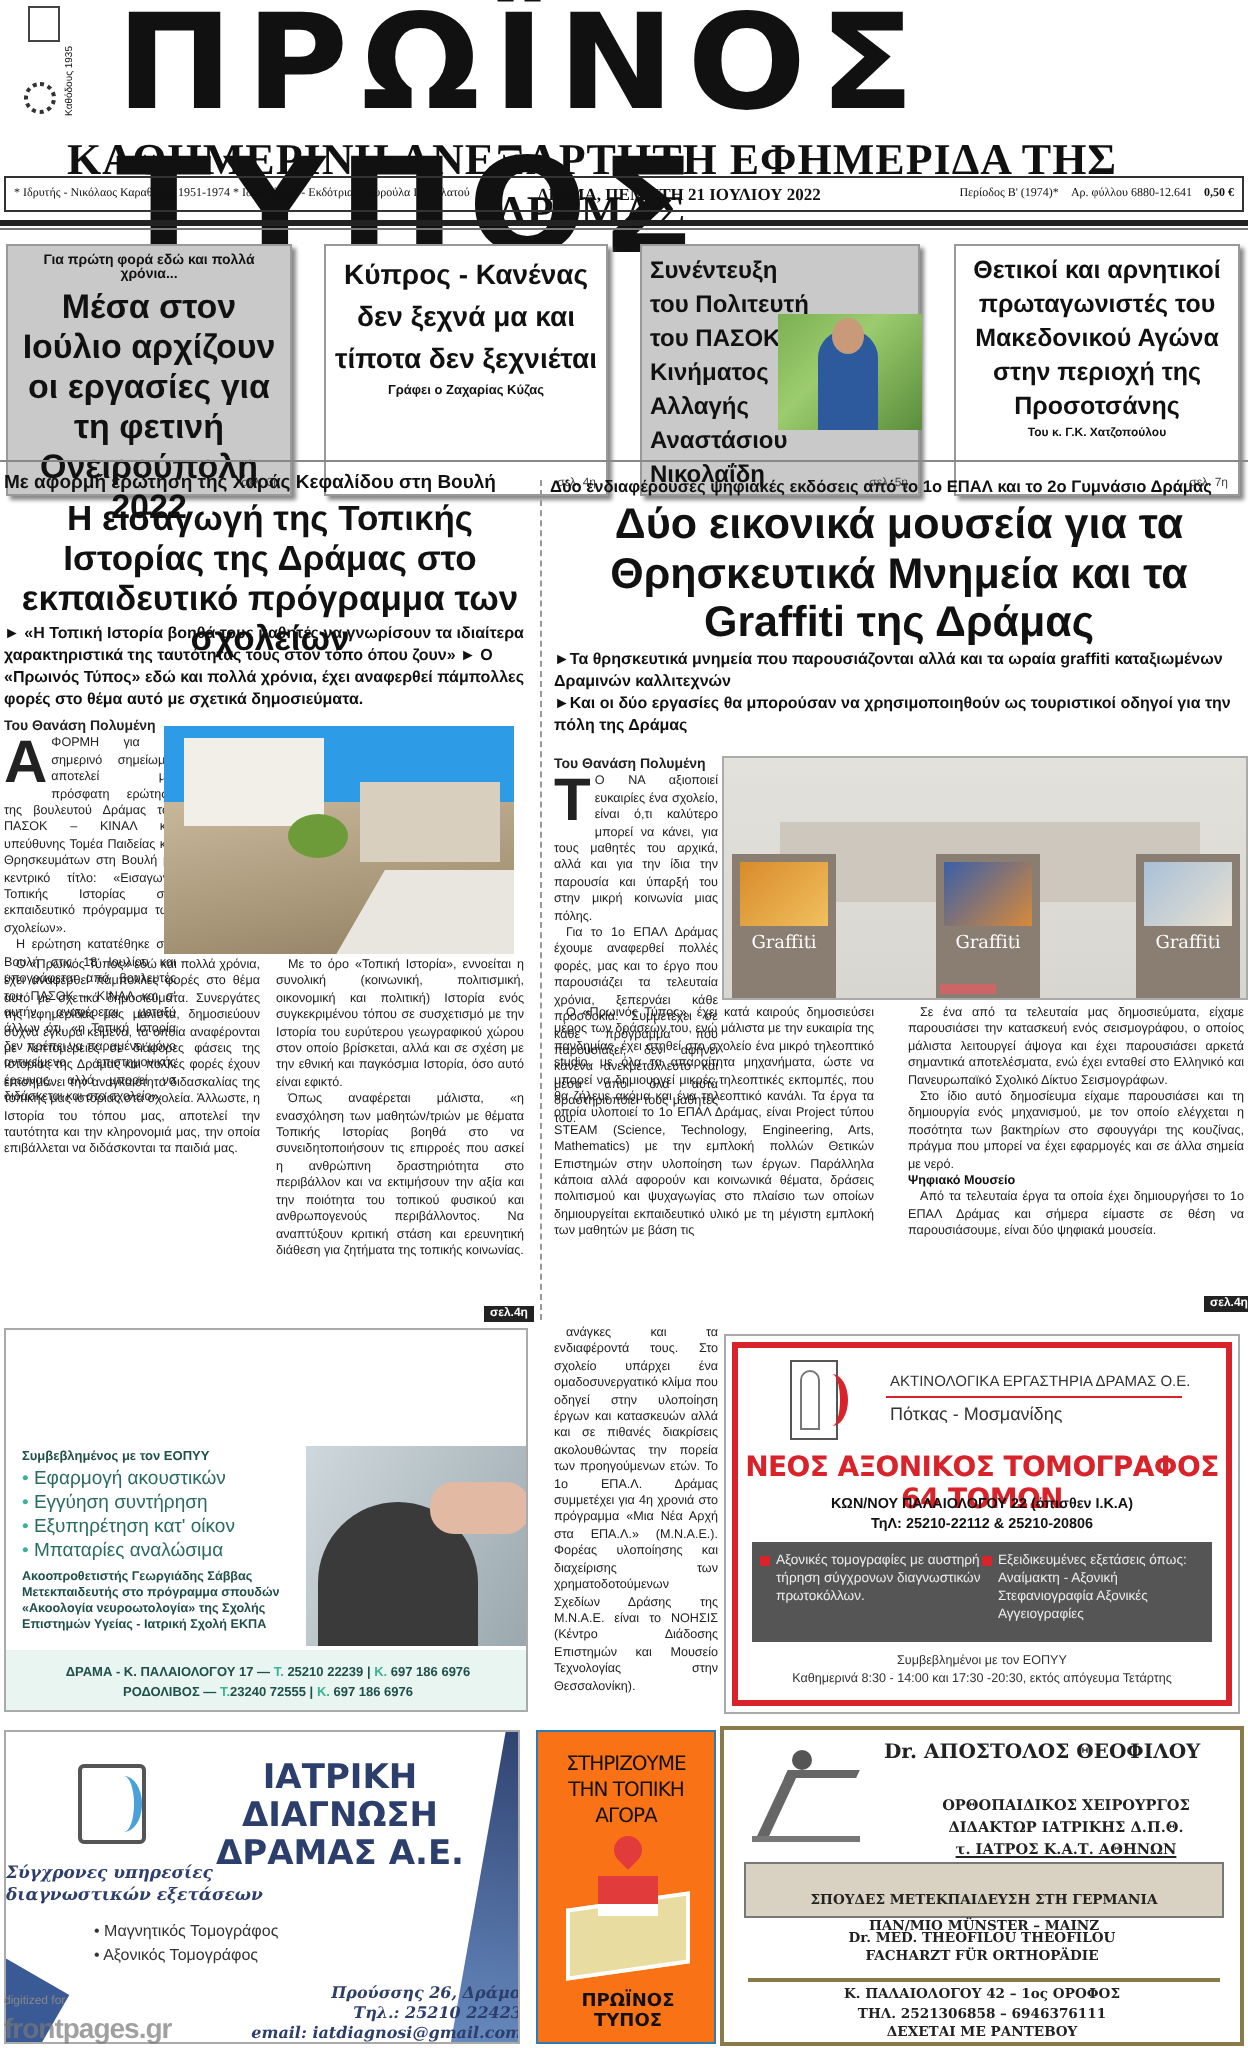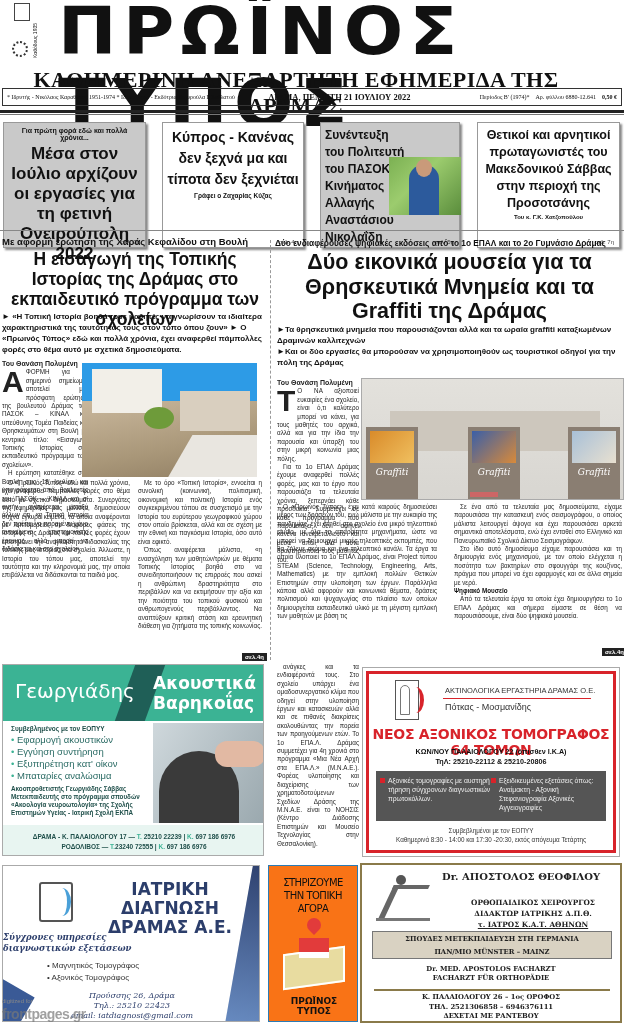--- a/index.html
+++ b/index.html
@@ -55,21 +55,21 @@
 .pgtag{background:#222;color:#fff;font-size:6px;font-weight:bold;padding:1px 3px}
 .a1pg{left:242px;top:653px}
 .a2kick{left:275px;top:238px;width:349px;font-size:8.3px;font-weight:bold}
 .a2title{left:275px;top:250px;width:349px;text-align:center;font-size:21.5px;line-height:24.5px;font-weight:bold}
 .a2lead{left:277px;top:324px;width:345px;font-size:8px;line-height:11px;font-weight:bold}
 .a2col1{left:277px;top:379px;width:82px}
 .a2photo{left:361px;top:378px;width:263px;height:122px;background:linear-gradient(#e3e1dc,#d8d6d1);border:1px solid #aaa;overflow:hidden}
 .a2photo .wallback{position:absolute;left:28px;top:32px;width:210px;height:40px;background:#cdc7bd}
 .panel{position:absolute;top:48px;width:52px;height:74px;background:#8a7e72}
 .panel .pic{position:absolute;left:4px;top:4px;width:44px;height:32px}
-.panel .gt{position:absolute;left:0;top:40px;width:52px;text-align:center;color:#fff;font-style:italic;font-family:"DejaVu Serif",serif;font-size:9px}
+.panel .gt{position:absolute;left:0;top:40px;width:52px;text-align:center;color:#fff;font-family:"DejaVu Serif",serif;font-size:9px}
 .a2photo .ctrl{position:absolute;left:108px;bottom:2px;width:28px;height:5px;background:#c66}
 .a2col2{left:277px;top:503px;width:160px}
 .a2col2b{left:277px;top:663px;width:82px}
 .a2col3{left:454px;top:503px;width:168px}
 .sub{font-weight:bold;color:#111}
 .a2pg{left:602px;top:648px}
 .ad-hear{left:2px;top:664px;width:262px;height:192px;border:1px solid #aaa;background:#fff;overflow:hidden}
 .hear-top{position:absolute;left:0;top:0;width:262px;height:56px;background:#3bb394}
 .hear-top .logo2{position:absolute;left:12px;top:14px;color:#fff;font-size:20px;font-family:"DejaVu Sans",sans-serif}
 .hear-top .title2{position:absolute;left:150px;top:8px;color:#fff;font-weight:bold;font-size:17px;line-height:20px;font-family:"DejaVu Sans",sans-serif}
@@ -101,35 +101,35 @@
 .ct-foot{position:absolute;left:0;top:152px;width:244px;text-align:center;font-size:6.3px;line-height:9px;color:#333}
 .ad-iatr{left:2px;top:865px;width:258px;height:157px;border:1px solid #aaa;background:#fff;overflow:hidden}
 .ad-iatr .stripe{position:absolute;right:-20px;top:-10px;width:40px;height:180px;background:linear-gradient(#2c3e6b,#6a8ec4);transform:rotate(10deg)}
 .ad-iatr .stripe2{position:absolute;left:-30px;bottom:-20px;width:50px;height:60px;background:#3a5a96;transform:rotate(30deg)}
 .ia-logo{position:absolute;left:36px;top:16px;width:34px;height:40px;border:2px solid #555;border-radius:3px}
 .ia-logo::after{content:"";position:absolute;left:12px;top:4px;width:14px;height:28px;border-right:4px solid #4aa0d8;border-radius:0 50% 50% 0}
 .ia-title{position:absolute;left:78px;top:14px;font-size:17px;font-weight:bold;color:#2c3e6b;line-height:19px;text-align:center;font-family:"DejaVu Sans",sans-serif}
 .ia-tag{position:absolute;left:0;top:66px;width:258px;text-align:left;font-family:"DejaVu Serif",serif;font-style:italic;font-weight:bold;font-size:8.5px;color:#2c3e6b;line-height:11px}
 .ia-list{position:absolute;left:44px;top:94px;font-size:8px;line-height:12px;color:#333;list-style:none}
 .ia-list li::before{content:"• "}
-.ia-contact{position:absolute;left:0;top:125px;width:258px;text-align:center;font-family:"DejaVu Serif",serif;font-style:italic;font-weight:normal;font-size:8px;line-height:10px;color:#2c3e6b}
+.ia-contact{position:absolute;left:0;top:125px;width:258px;text-align:right;font-family:"DejaVu Serif",serif;font-style:italic;font-weight:bold;font-size:8px;line-height:10px;color:#2c3e6b}
 .ad-market{left:268px;top:865px;width:90px;height:157px;background:#f97316;border:1px solid #2b7bb5;text-align:center;overflow:hidden}
 .ad-market .mt{margin-top:10px;font-size:10px;line-height:13px;color:#111;font-family:"DejaVu Sans",sans-serif;letter-spacing:-.5px}
 .ad-market .map{position:absolute;left:14px;top:84px;width:62px;height:36px;background:#e8dca0;transform:skewY(-8deg);border:2px solid #fff}
 .ad-market .pin{position:absolute;left:38px;top:52px;width:14px;height:14px;background:#e23b3b;border-radius:50% 50% 50% 0;transform:rotate(-45deg)}
 .ad-market .stall{position:absolute;left:30px;top:72px;width:30px;height:20px;background:#e23b3b;border-bottom:6px solid #fff}
 .ad-market .pt{position:absolute;left:0;top:130px;width:90px;font-size:9px;font-weight:bold;line-height:10px;color:#111;font-family:"DejaVu Sans",sans-serif}
 .ad-doc{left:360px;top:863px;width:262px;height:160px;border:2px solid #8a7a4a;background:#fff;text-align:center;font-family:"DejaVu Serif",serif;color:#222}
 .ad-doc .runner{position:absolute;left:14px;top:6px;width:54px;height:50px;border-bottom:3px solid #777;overflow:hidden}
 .ad-doc .runner::before{content:"";position:absolute;left:20px;top:4px;width:10px;height:10px;border-radius:50%;background:#555}
 .ad-doc .runner::after{content:"";position:absolute;left:10px;top:14px;width:30px;height:30px;border-left:6px solid #666;border-top:4px solid #666;transform:skewX(-25deg)}
 .doc-name{position:absolute;left:80px;top:6px;font-size:10px;font-weight:bold}
 .doc-spec{position:absolute;left:86px;top:32px;width:170px;font-size:7.3px;font-weight:bold;line-height:11px}
 .doc-spec .u{text-decoration:underline}
-.doc-box{position:absolute;left:10px;top:66px;width:240px;height:28px;background:#d9d2c2;border:1px solid #777;font-size:6.8px;font-weight:bold;line-height:13px;padding-top:1px}
+.doc-box{position:absolute;left:10px;top:66px;width:240px;height:28px;background:#d9d2c2;border:1px solid #777;font-size:6.8px;font-weight:bold;line-height:13px;padding-top:12px}
 .doc-de{position:absolute;left:0;top:100px;width:258px;font-size:6.8px;font-weight:bold;line-height:9px}
 .doc-rule{position:absolute;left:12px;top:124px;width:236px;height:2px;background:#8a7a4a}
 .doc-addr{position:absolute;left:0;top:128px;width:258px;font-size:6.8px;font-weight:bold;line-height:9.5px}
 .watermark{left:2px;top:998px;font-size:6px;color:#888}
 .watermark2{left:2px;top:1006px;font-size:14px;font-weight:bold;color:rgba(120,120,120,.7);letter-spacing:-.5px}
 </style>
 </head>
 <body>
 
 <div class="abs masthead">
@@ -163,21 +163,21 @@
 </div>
 <div class="abs teaser t3">
   <div class="h">Συνέντευξη του Πολιτευτή του ΠΑΣΟΚ – Κινήματος Αλλαγής Αναστάσιου Νικολαΐδη</div>
   <div class="photo">
       <div class="man"></div>
       <div class="head"></div>
     </div>
   <span class="pg">σελ. 5η</span>
 </div>
 <div class="abs teaser t4">
-  <div class="h">Θετικοί και αρνητικοί πρωταγωνιστές του Μακεδονικού Σάββας στην περιοχή της Προσοτσάνης</div>
+  <div class="h">Θετικοί και αρνητικοί πρωταγωνιστές του Μακεδονικού Αγώνα στην περιοχή της Προσοτσάνης</div>
   <div class="by">Του κ. Γ.Κ. Χατζοπούλου</div>
   <span class="pg">σελ. 7η</span>
 </div>
 
 <div class="abs hsep"></div>
 <div class="abs vsep"></div>
 
 <div class="abs a1kick">Με αφορμή ερώτηση της Χαράς Κεφαλίδου στη Βουλή</div>
 <div class="abs a1title">Η εισαγωγή της Τοπικής Ιστορίας της Δράμας στο εκπαιδευτικό πρόγραμμα των σχολείων</div>
 <div class="abs a1lead">► «Η Τοπική Ιστορία βοηθά τους μαθητές να γνωρίσουν τα ιδιαίτερα χαρακτηριστικά της ταυτότητάς τους στον τόπο όπου ζουν» ► Ο «Πρωινός Τύπος» εδώ και πολλά χρόνια, έχει αναφερθεί πάμπολλες φορές στο θέμα αυτό με σχετικά δημοσιεύματα.</div>
@@ -239,25 +239,20 @@
 </div>
 <div class="abs col a2col3">
   <p>Σε ένα από τα τελευταία μας δημοσιεύματα, είχαμε παρουσιάσει την κατασκευή ενός σεισμογράφου, ο οποίος μάλιστα λειτουργεί άψογα και έχει παρουσιάσει αρκετά σημαντικά αποτελέσματα, ενώ έχει ενταθεί στο Ελληνικό και Πανευρωπαϊκό Σχολικό Δίκτυο Σεισμογράφων.</p>
   <p>Στο ίδιο αυτό δημοσίευμα είχαμε παρουσιάσει και τη δημιουργία ενός μηχανισμού, με τον οποίο ελέγχεται η ποσότητα των βακτηρίων στο σφουγγάρι της κουζίνας, πράγμα που μπορεί να έχει εφαρμογές και σε άλλα σημεία με νερό.</p>
   <div class="sub">Ψηφιακό Μουσείο</div>
   <p>Από τα τελευταία έργα τα οποία έχει δημιουργήσει το 1ο ΕΠΑΛ Δράμας και σήμερα είμαστε σε θέση να παρουσιάσουμε, είναι δύο ψηφιακά μουσεία.</p>
 </div>
 <span class="abs pgtag a2pg">σελ.4η</span>
 
 <div class="abs ad-hear">
-  <div class="hear-top">
-    <div class="swoosh"></div>
-    <div class="logo2">Γεωργιάδης</div>
-    <div class="title2">Ακουστικά Βαρηκοΐας</div>
-  </div>
   <div class="hear-img">
       <div class="head"></div>
       <div class="hand"></div>
     </div>
   <div class="hear-body">
     <div class="cert">Συμβεβλημένος με τον ΕΟΠΥΥ</div>
     <ul>
       <li>Εφαρμογή ακουστικών</li>
       <li>Εγγύηση συντήρηση</li>
       <li>Εξυπηρέτηση κατ' οίκον</li>
@@ -339,25 +334,25 @@
   <div class="doc-spec">
     <div>ΟΡΘΟΠΑΙΔΙΚΟΣ ΧΕΙΡΟΥΡΓΟΣ</div>
     <div>ΔΙΔΑΚΤΩΡ ΙΑΤΡΙΚΗΣ Δ.Π.Θ.</div>
     <div class="u">τ. ΙΑΤΡΟΣ Κ.Α.Τ. ΑΘΗΝΩΝ</div>
   </div>
   <div class="doc-box">
     <div>ΣΠΟΥΔΕΣ ΜΕΤΕΚΠΑΙΔΕΥΣΗ ΣΤΗ ΓΕΡΜΑΝΙΑ</div>
     <div>ΠΑΝ/ΜΙΟ MÜNSTER – MAINZ</div>
   </div>
   <div class="doc-de">
-    <div>Dr. MED. APOSTOLOS FACHARZT</div>
+    <div>Dr. MED. THEOFILOU THEOFILOU</div>
     <div>FACHARZT FÜR ORTHOPÄDIE</div>
   </div>
   <div class="doc-rule"></div>
   <div class="doc-addr">
-    <div>Κ. ΠΑΛΑΙΟΛΟΓΟΥ 26 – 1ος ΟΡΟΦΟΣ</div>
+    <div>Κ. ΠΑΛΑΙΟΛΟΓΟΥ 42 – 1ος ΟΡΟΦΟΣ</div>
     <div>ΤΗΛ. 2521306858 – 6946376111</div>
     <div>ΔΕΧΕΤΑΙ ΜΕ ΡΑΝΤΕΒΟΥ</div>
   </div>
 </div>
 
 <div class="abs watermark">digitized for</div>
 <div class="abs watermark2">frontpages.gr</div>
 
 </body></html>

